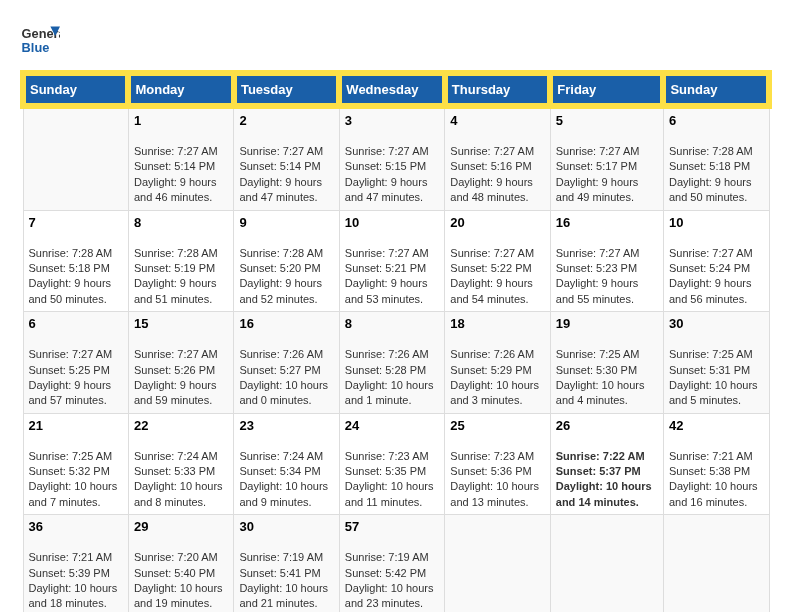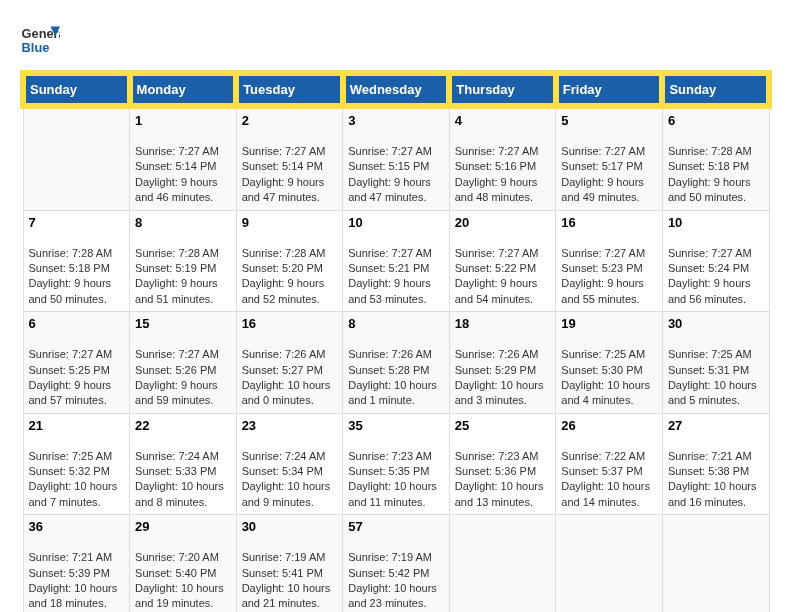--- a/index.html
+++ b/index.html
@@ -273,42 +273,42 @@
 and 8 minutes.</div>
         </td>
         <td>
           <span class="day-number">23</span>
           <div class="cell-content" style="white-space: pre-line;">Sunrise: 7:24 AM
 Sunset: 5:34 PM
 Daylight: 10 hours
 and 9 minutes.</div>
         </td>
         <td>
-          <span class="day-number">35</span>
+          <span class="day-number">24</span>
           <div class="cell-content" style="white-space: pre-line;">Sunrise: 7:23 AM
 Sunset: 5:35 PM
 Daylight: 10 hours
 and 11 minutes.</div>
         </td>
         <td>
           <span class="day-number">25</span>
           <div class="cell-content" style="white-space: pre-line;">Sunrise: 7:23 AM
 Sunset: 5:36 PM
 Daylight: 10 hours
 and 13 minutes.</div>
         </td>
         <td>
           <span class="day-number">26</span>
-          <div class="cell-content" style="white-space: pre-line;">Sunrise: 7:22 AM
+          <div class="cell-content" style="white-space: pre-line; font-weight: bold;">Sunrise: 7:22 AM
 Sunset: 5:37 PM
 Daylight: 10 hours
 and 14 minutes.</div>
         </td>
         <td>
-          <span class="day-number">27</span>
+          <span class="day-number">42</span>
           <div class="cell-content" style="white-space: pre-line;">Sunrise: 7:21 AM
 Sunset: 5:38 PM
 Daylight: 10 hours
 and 16 minutes.</div>
         </td>
       </tr>
       <tr>
         <td>
           <span class="day-number">36</span>
           <div class="cell-content" style="white-space: pre-line;">Sunrise: 7:21 AM

